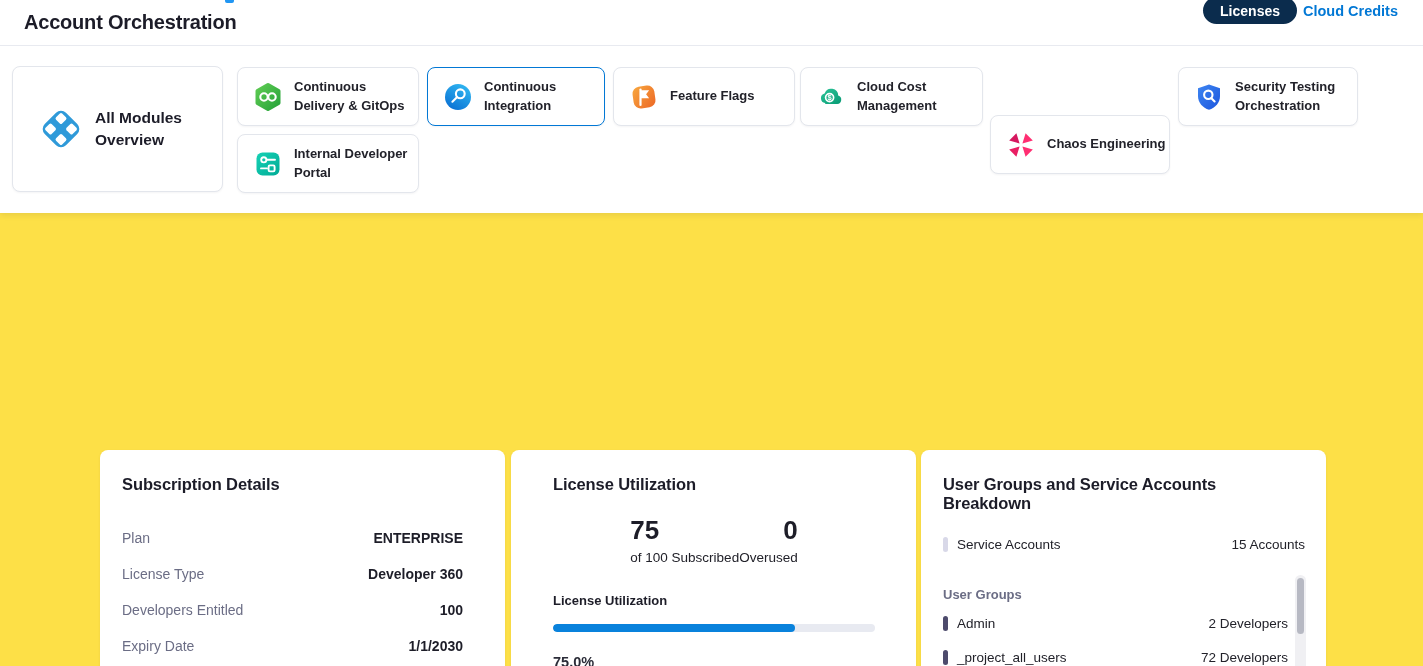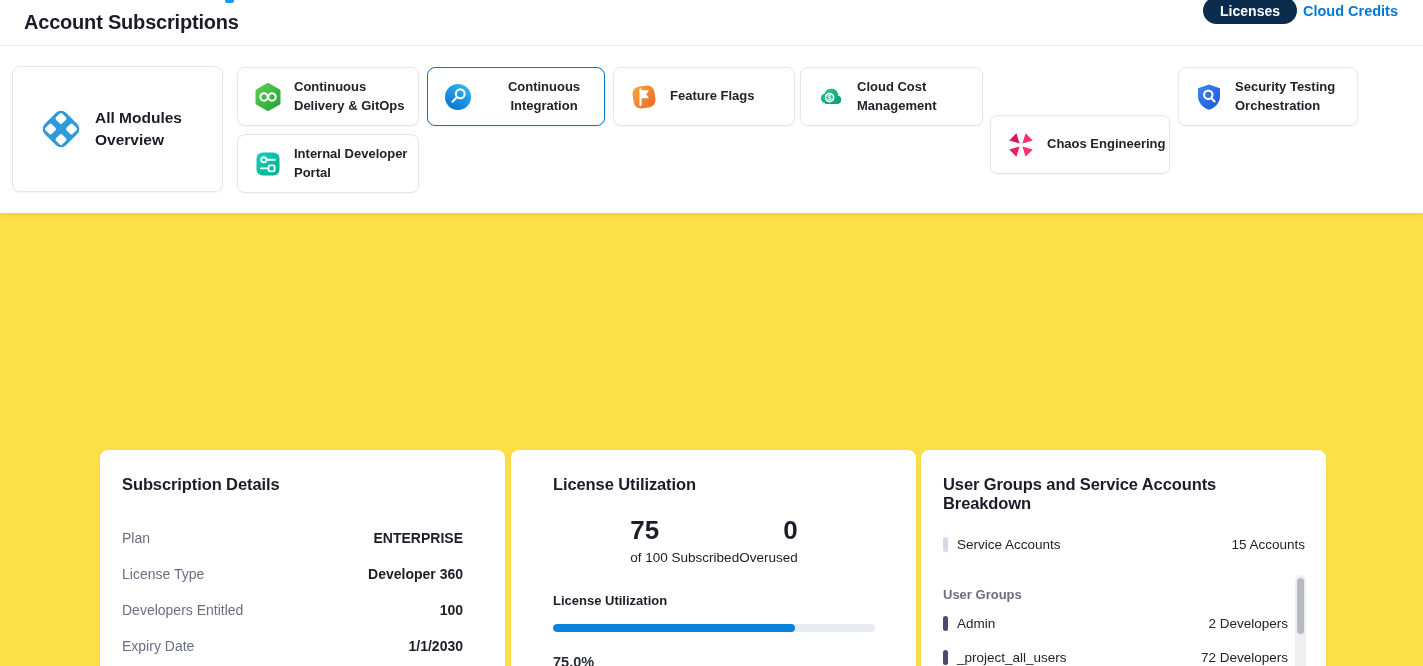--- a/index.html
+++ b/index.html
@@ -25,21 +25,21 @@
                  background:#fff; box-shadow:0 2px 6px rgba(40,41,61,0.10); z-index:3; }
   .overview-card { position:absolute; left:12px; top:20px; width:211px; height:126px;
                    background:#fff; border:1px solid #e3e6ec; border-radius:8px;
                    box-shadow:0 1px 2px rgba(40,41,61,0.05);
                    display:flex; align-items:center; padding-left:25px; cursor:pointer; }
   .overview-label { font-size:15.5px; font-weight:700; color:#1c1c28; line-height:1.45;
                     margin-left:11px; width:100px; }
   .mod-card { position:absolute; height:59px; background:#fff; border:1px solid #e3e6ec;
               border-radius:8px; box-shadow:0 1px 2px rgba(40,41,61,0.05);
               display:flex; align-items:center; padding-left:15px; cursor:pointer; }
-  .mod-card.selected { border:1.6px solid #0278d5;text-align:center; }
+  .mod-card.selected { border:1.6px solid #0278d5; }
   .mod-label { font-size:13px; font-weight:600; color:#22222a; line-height:1.4; margin-left:11px; }
   .mc-cd  { left:237px;  top:21px; width:182px; }
   .mc-ci  { left:427px;  top:21px; width:178px; }
   .mc-ff  { left:613px;  top:21px; width:182px; }
   .mc-ccm { left:800px;  top:21px; width:183px; }
   .mc-ce  { left:990px;  top:21px; width:180px;margin-top:48px; }
   .mc-sto { left:1178px; top:21px; width:180px; }
   .mc-idp { left:237px;  top:88px; width:182px; }
 
   
@@ -85,21 +85,21 @@
 
   .icon30 { width:30px; height:30px; flex:0 0 auto; display:block; }
 </style>
 </head>
 <body>
 
 <div id="app">
 
   <div class="header">
     <div class="clip-frag"></div>
-    <div class="page-title">Account Subscriptions</div>
+    <div class="page-title">Account Orchestration</div>
     <button class="tab-pill">Licenses</button>
     <div class="tab-link">Cloud Credits</div>
   </div>
 
   <div class="module-band">
 
     <div class="overview-card">
       <svg class="icon46" width="46" height="46" viewBox="0 0 46 46">
         <rect x="8" y="8" width="30" height="30" rx="7" transform="rotate(45 23 23)" fill="#2f9ad9"></rect>
         <rect x="18.7" y="8.2" width="8.6" height="8.6" rx="1.6" transform="rotate(45 23 12.5)" fill="#fff"></rect>

